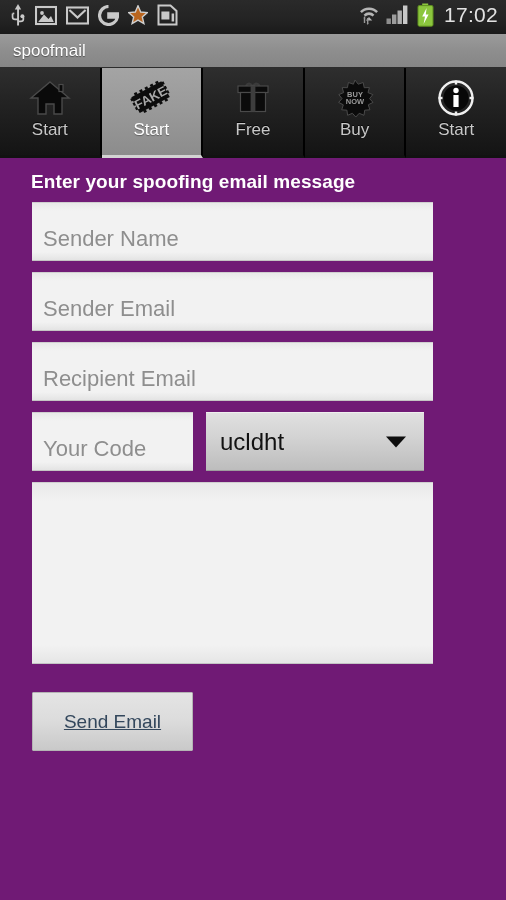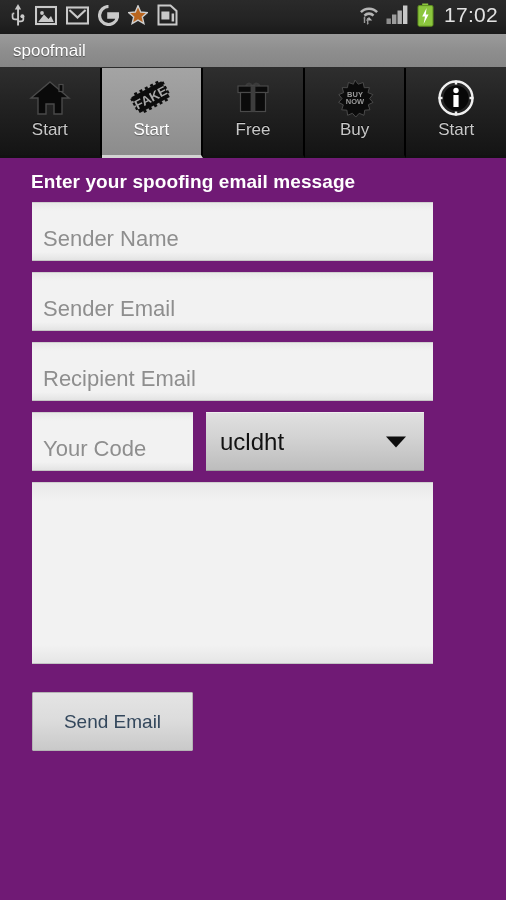--- a/index.html
+++ b/index.html
@@ -178,20 +178,21 @@
   .sendbtn {
     width: 161px;
     height: 59px;
     background: linear-gradient(to bottom, #e4e4e4 0%, #dcdcdc 48%, #c9c9c9 100%);
     border: 1px solid #b4b4b4;
     border-radius: 1px;
     font-family: "Liberation Sans", sans-serif;
     font-size: 19px;
     color: #33475c;
     cursor: pointer;
+    text-decoration: underline;
   }
 </style>
 </head>
 <body>
 
 <div id="statusbar">
   <div class="left">
 
     <span class="sb-icon">
       <svg width="16" height="22" viewBox="0 0 16 22">

